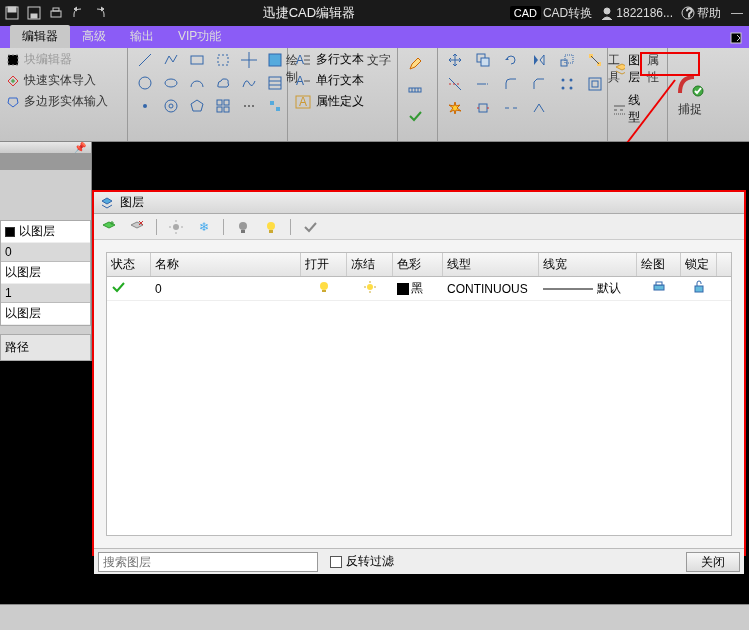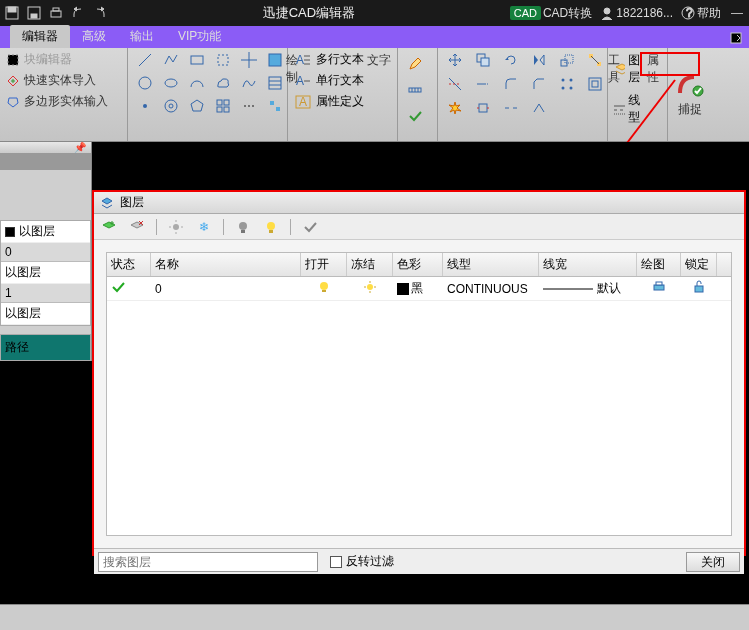--- a/index.html
+++ b/index.html
@@ -3,21 +3,21 @@
 <meta charset="utf-8">
 <style>
 *{box-sizing:border-box;margin:0;padding:0;font-family:"Microsoft YaHei","SimSun",Arial,sans-serif;font-size:12px;user-select:none}
 body{background:#f0f0f0;width:749px;height:630px;overflow:hidden;position:relative}
 .titlebar{height:26px;background:#1a1a1a;color:#fff;display:flex;align-items:center;padding:0 4px;gap:6px}
 .titlebar .t-icon{width:16px;height:16px;display:inline-flex;align-items:center;justify-content:center;color:#ccc}
 .titlebar .title{flex:1;text-align:center;color:#eee;font-size:13px}
 .titlebar .right{display:flex;align-items:center;gap:8px;color:#ddd}
 .titlebar .btn{display:inline-flex;align-items:center;gap:2px;cursor:pointer}
 .titlebar svg{stroke:#ccc;fill:none}
-.cad-conv{background:#15803d;color:#fff;padding:1px 4px;border-radius:2px;font-size:11px}
+.cad-conv{background:#000000;color:#fff;padding:1px 4px;border-radius:2px;font-size:11px}
 .tabbar{height:22px;background:#8b5cf6;display:flex;align-items:flex-end;padding-left:10px}
 .tab{padding:3px 12px;color:#ddd;cursor:pointer;font-size:12px}
 .tab.active{background:#c8c8c8;color:#000;border-radius:2px 2px 0 0}
 .ribbon{height:94px;background:linear-gradient(#d8d8d8,#c4c4c4);border-bottom:1px solid #888;display:flex;position:relative}
 .rpanel{border-right:1px solid #9a9a9a;padding:2px 6px 0 6px;display:flex;flex-direction:row}
 .rpanel .body{flex:1;display:flex;flex-direction:column;gap:2px}
 .rpanel .label{text-align:center;font-size:12px;color:#333;padding:2px 0}
 .block-edit{width:128px}
 .block-edit .row{display:flex;align-items:center;gap:4px;padding:1px 0;cursor:pointer;color:#333}
 .block-edit .row svg{flex-shrink:0}
@@ -39,21 +39,21 @@
 .arrow-svg{position:absolute;top:75px;left:580px;pointer-events:none}
 .workspace{position:absolute;top:142px;left:0;right:0;bottom:26px;background:#000}
 .dock-left{position:absolute;left:0;top:142px;width:92px;background:#cfcfcf;border-right:1px solid #888}
 .dock-header{height:12px;background:linear-gradient(#e8e8e8,#cacaca);border-bottom:1px solid #999;position:relative}
 .pin{position:absolute;right:4px;top:0;font-size:10px}
 .dock-strip{height:16px;background:#999}
 .layer-list{background:#fff;border:1px solid #aaa}
 .layer-row{display:flex;align-items:center;gap:4px;padding:2px 4px;border-bottom:1px solid #eee}
 .layer-row .sq{width:10px;height:10px;border:1px solid #333}
 .layer-alt{background:#d9d9d9;padding:2px 4px;border-bottom:1px solid #bbb}
-.path-sec{margin-top:8px;background:#0f766e;border:1px solid #aaa;padding:4px}
+.path-sec{margin-top:8px;background:#e5e5e5;border:1px solid #aaa;padding:4px}
 .layers-dialog{position:absolute;top:190px;left:92px;width:654px;height:366px;background:#f4f4f4;border:2px solid #e00}
 .ld-title{height:22px;background:linear-gradient(#eee,#d8d8d8);display:flex;align-items:center;gap:6px;padding:0 6px;border-bottom:1px solid #aaa}
 .ld-title .ticon{width:14px;height:14px}
 .ld-toolbar{height:26px;display:flex;align-items:center;gap:10px;padding:0 6px;background:#eee;border-bottom:1px solid #ccc}
 .ld-toolbar .tb{width:18px;height:18px;display:flex;align-items:center;justify-content:center;cursor:pointer}
 .ld-table{flex:1;background:#fff;border:1px solid #bbb;margin:12px}
 .ld-head{display:flex;background:linear-gradient(#f8f8f8,#e4e4e4);border-bottom:1px solid #bbb}
 .ld-head div{padding:3px 4px;border-right:1px solid #ccc;font-size:12px}
 .ld-row{display:flex;align-items:center;border-bottom:1px solid #eee}
 .ld-row div{padding:3px 4px;font-size:12px}

